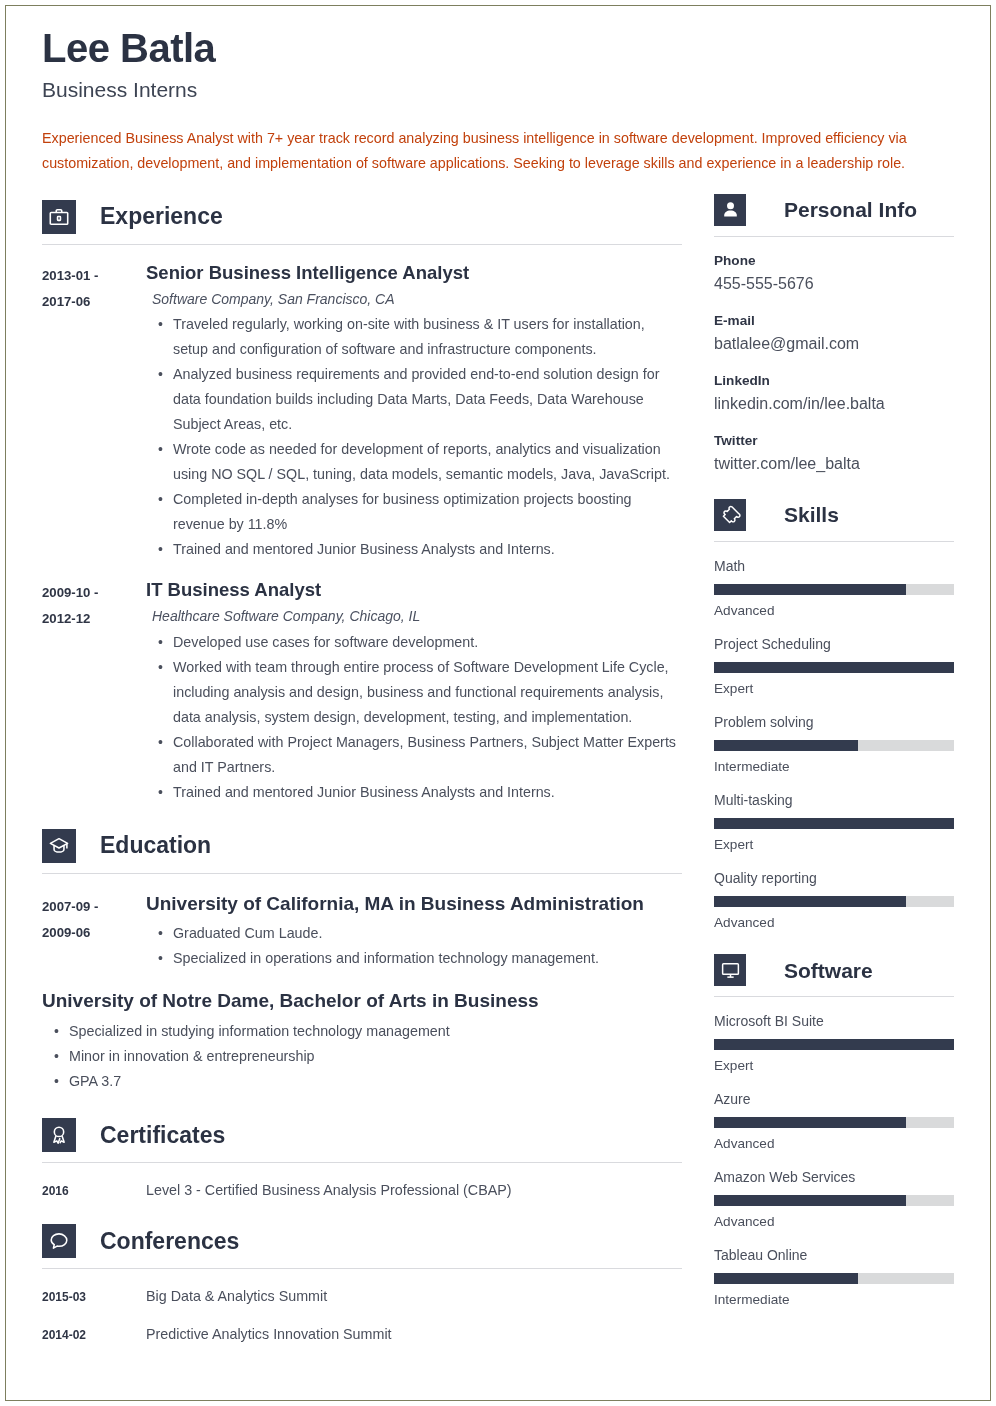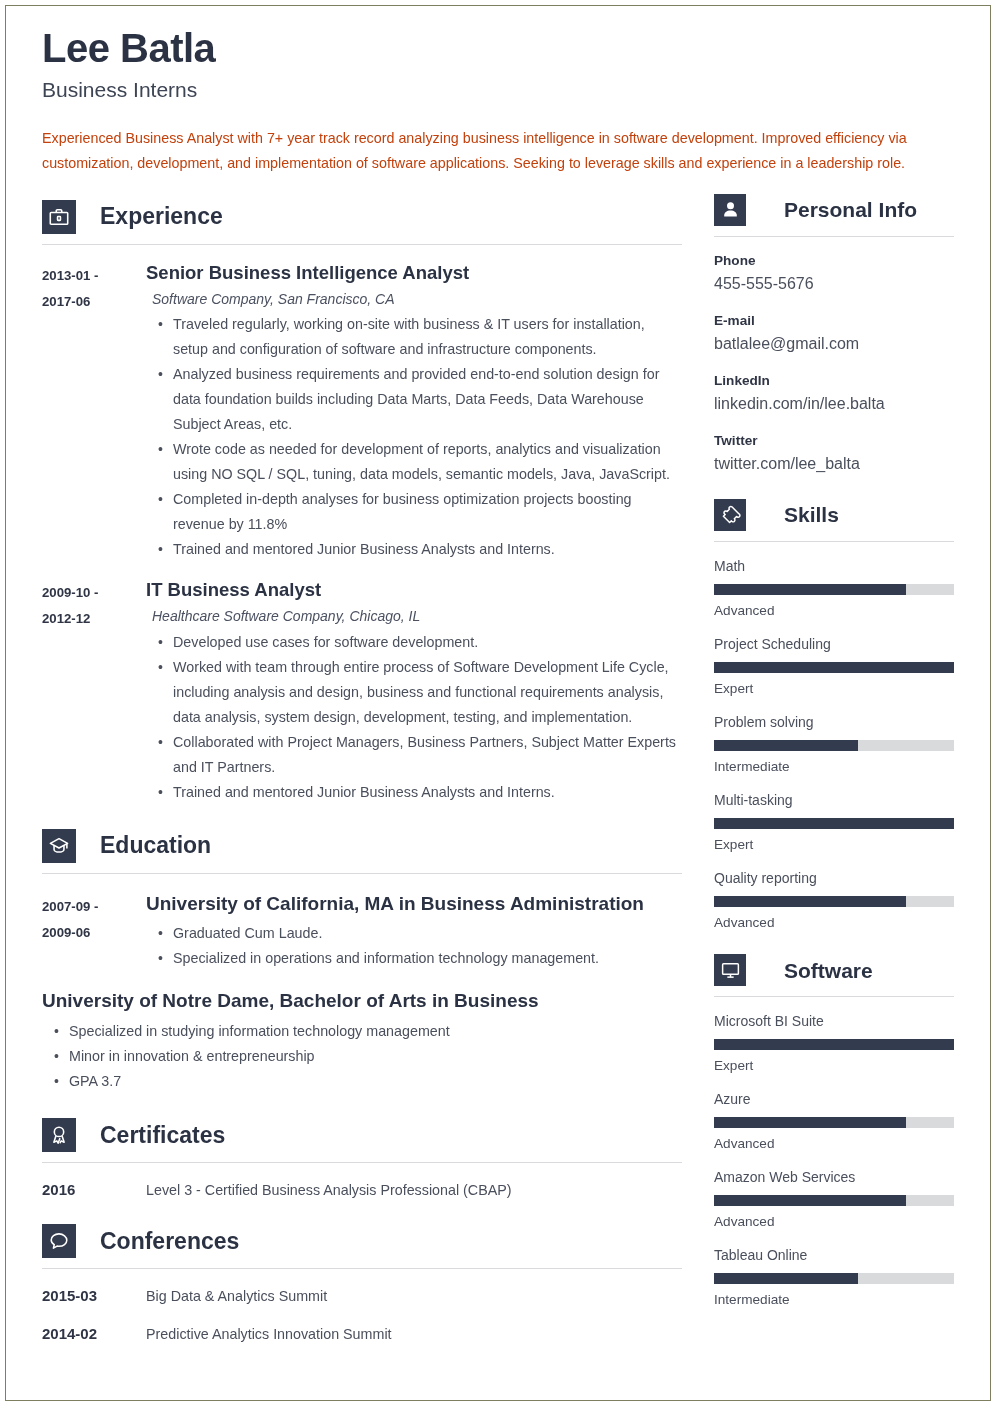--- a/index.html
+++ b/index.html
@@ -152,21 +152,21 @@
 
   
   .row {
     display: flex;
     margin-top: 18px;
     align-items: baseline;
   }
   .row-date {
     width: 104px;
     flex: 0 0 104px;
-    font-size: 15px;
+    font-size: 12px;
     font-weight: bold;
     color: #2f3545;
   }
   .row-text {
     font-size: 14.3px;
     color: #4a4f5c;
     line-height: 1.35;
   }
 
   

